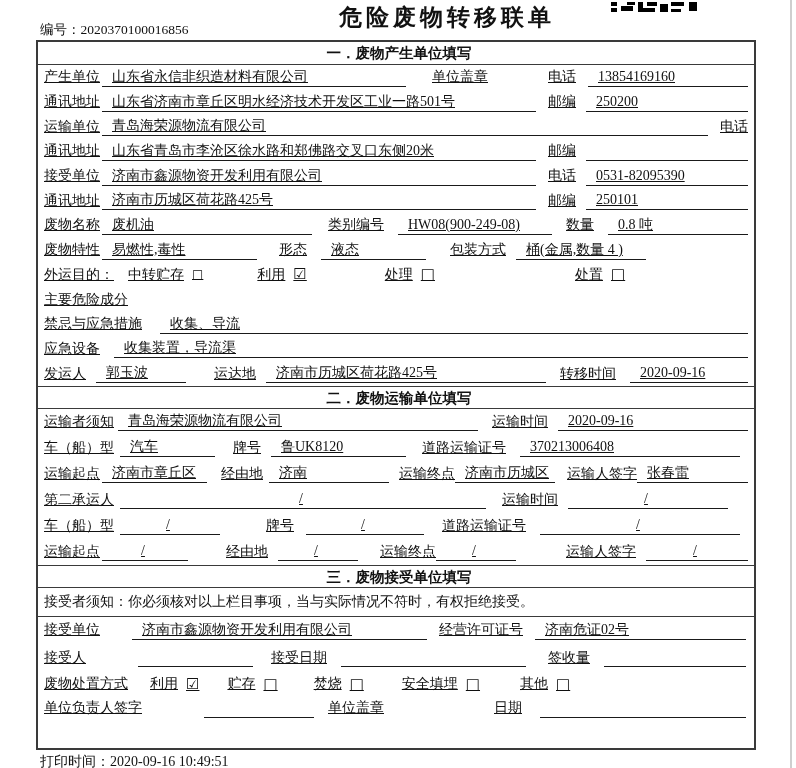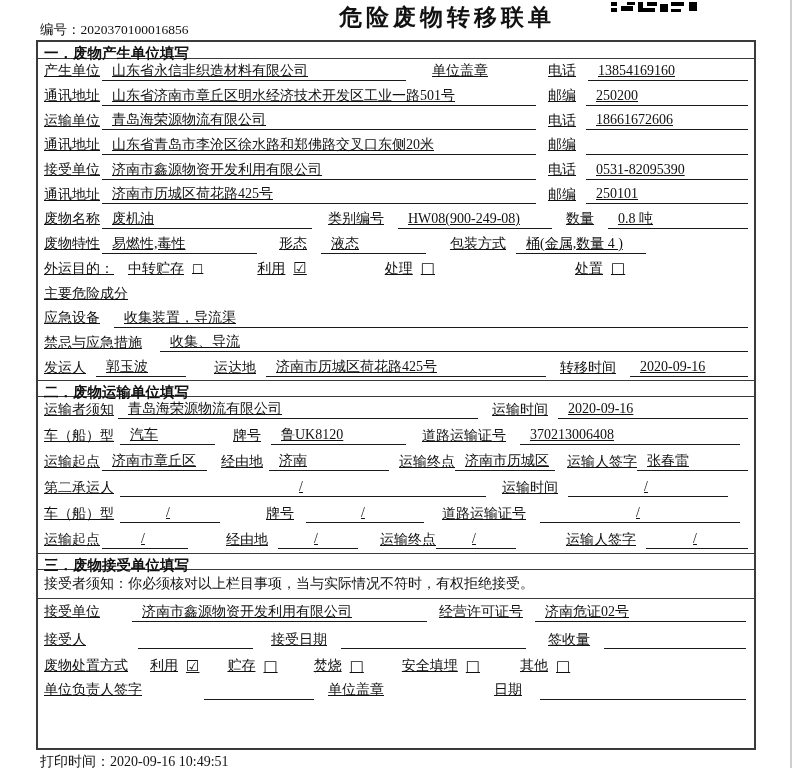--- a/index.html
+++ b/index.html
@@ -7,22 +7,22 @@
     width:796px;height:768px;background:#ffffff;position:relative;overflow:hidden;
     font-family:"Liberation Serif","DejaVu Serif",serif;color:#111;font-size:14px;
   }
   .abs{position:absolute;}
   #doc-no{left:40px;top:21px;font-size:13.5px;white-space:nowrap;}
   #title{left:447px;top:2px;transform:translateX(-50%);font-size:23px;font-weight:bold;
     font-family:"Liberation Sans","DejaVu Sans",sans-serif;letter-spacing:4px;white-space:nowrap;}
   #qr{left:611px;top:0;}
   #page-edge{left:790px;top:0;width:2px;height:768px;background:#cfcfcf;}
   #form-box{left:36px;top:40px;width:720px;height:710px;border:2px solid #3a3a3a;box-sizing:border-box;background:#fff;}
-  .sec-h{height:17px;line-height:22px;font-weight:bold;font-size:14.5px;padding-left:6px;
-    font-family:"Liberation Sans","DejaVu Sans",sans-serif;border-bottom:1px solid #3a3a3a;box-sizing:border-box;}
+  .sec-h{height:23px;line-height:22px;font-weight:bold;font-size:14.5px;padding-left:6px;
+    font-family:"Liberation Sans","DejaVu Sans",sans-serif;border-bottom:1px solid #3a3a3a;box-sizing:border-box;text-align:center;}
   .sec-h.mid{border-top:1px solid #3a3a3a;}
   .notice{height:29px;display:flex;align-items:center;padding-left:6px;border-bottom:1px solid #3a3a3a;box-sizing:border-box;}
   .row{display:flex;align-items:center;padding:0 6px;box-sizing:border-box;text-decoration:underline;}
   .rs1{height:24.7px;}
   .rs2{height:26px;}
   .lbl{white-space:nowrap;flex-shrink:0;}
   .v{border-bottom:1px solid #1a1a1a;white-space:nowrap;overflow:hidden;height:19px;line-height:18px;
      padding:0 4px 1px 10px;box-sizing:border-box;flex-shrink:0;}
   .vf{flex:1 1 auto;min-width:0;}
   .ctr{text-align:center;padding-left:0;}
@@ -70,21 +70,20 @@
     <span class="lbl w58">通讯地址</span>
     <span class="v vf">山东省济南市章丘区明水经济技术开发区工业一路501号</span>
     <span class="lbl" style="margin-left:12px">邮编</span>
     <span class="v" style="width:162px;margin-left:10px">250200</span>
   </div>
 
   <div class="row rs1">
     <span class="lbl w58">运输单位</span>
     <span class="v vf">青岛海荣源物流有限公司</span>
     <span class="lbl" style="margin-left:12px">电话</span>
-    <span class="v" style="width:162px;margin-left:10px">18661672606</span>
   </div>
 
   <div class="row rs1">
     <span class="lbl w58">通讯地址</span>
     <span class="v vf">山东省青岛市李沧区徐水路和郑佛路交叉口东侧20米</span>
     <span class="lbl" style="margin-left:12px">邮编</span>
     <span class="v" style="width:162px;margin-left:10px"></span>
   </div>
 
   <div class="row rs1">
@@ -129,27 +128,27 @@
     <span class="cb" style="margin-left:8px">□</span>
     <span class="lbl" style="margin-left:140px">处置</span>
     <span class="cb" style="margin-left:8px">□</span>
   </div>
 
   <div class="row rs1">
     <span class="lbl w88">主要危险成分</span>
   </div>
 
   <div class="row rs1">
+    <span class="lbl w102">禁忌与应急措施</span>
+    <span class="v vf" style="margin-left:14px">收集、导流</span>
+  </div>
+
+  <div class="row rs1">
     <span class="lbl w58">应急设备</span>
     <span class="v vf" style="margin-left:12px">收集装置，导流渠</span>
-  </div>
-
-  <div class="row rs1">
-    <span class="lbl w102">禁忌与应急措施</span>
-    <span class="v vf" style="margin-left:14px">收集、导流</span>
   </div>
 
   <div class="row rs1">
     <span class="lbl w44">发运人</span>
     <span class="v" style="width:90px;margin-left:8px">郭玉波</span>
     <span class="lbl" style="margin-left:28px">运达地</span>
     <span class="v" style="width:280px;margin-left:10px">济南市历城区荷花路425号</span>
     <span class="lbl" style="margin-left:14px">转移时间</span>
     <span class="v vf" style="margin-left:14px">2020-09-16</span>
   </div>

